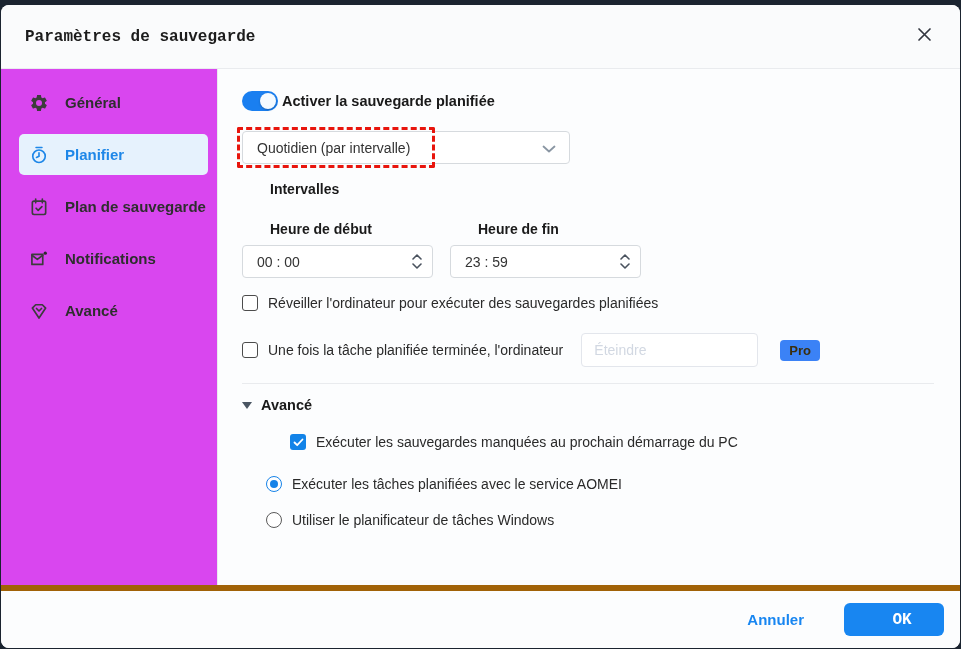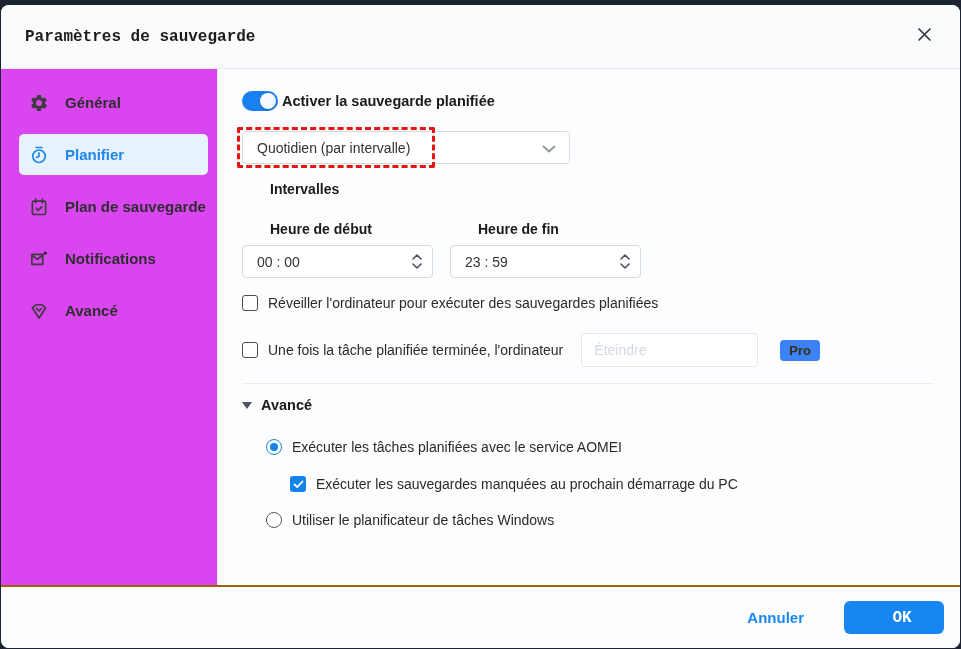--- a/index.html
+++ b/index.html
@@ -132,21 +132,21 @@
     border-left:5.5px solid transparent; border-right:5.5px solid transparent;
     border-top:7px solid #4a5562;
   }
   .adv-title { font-size:14.5px; font-weight:bold; color:#1a1a1a; }
   .radio-row1 { margin-top:26px; padding-left:24px; }
   .nested-check { margin-top:21px; padding-left:48px; }
   .radio-row2 { margin-top:20px; padding-left:24px; }
   
   .footer {
     height:63px; flex:0 0 63px;
-    border-top:2px solid #a16207;
+    border-top:6px solid #a16207;
     display:flex; align-items:center; justify-content:flex-end;
     gap:40px; padding-right:16px;
     background:#fcfdfe;
   }
   .cancel-btn {
     font-size:15px; font-weight:bold; color:#1886f1;
     background:none; border:none; cursor:pointer;
     font-family:"Liberation Sans","DejaVu Sans",sans-serif;
   }
   .ok-btn {
@@ -298,34 +298,34 @@
         <span class="pro-badge">Pro</span>
       </div>
 
       <div class="divider"></div>
 
       <div class="advanced-header">
         <span class="tri-down"></span>
         <span class="adv-title">Avancé</span>
       </div>
 
-      <div class="check-row radio-row1">
-        <span class="radio selected"></span>
-        <span>Exécuter les tâches planifiées avec le service AOMEI</span>
-      </div>
-
       <div class="check-row nested-check">
         <span class="checkbox checked">
           <svg width="11" height="9" viewBox="0 0 11 9" fill="none" stroke="#fff" stroke-width="1.8" stroke-linecap="round" stroke-linejoin="round">
               <polyline points="1.5,4.5 4.2,7.2 9.5,1.5"></polyline>
             </svg>
         </span>
         <span>Exécuter les sauvegardes manquées au prochain démarrage du PC</span>
       </div>
 
+      <div class="check-row radio-row1">
+        <span class="radio selected"></span>
+        <span>Exécuter les tâches planifiées avec le service AOMEI</span>
+      </div>
+
       <div class="check-row radio-row2">
         <span class="radio"></span>
         <span>Utiliser le planificateur de tâches Windows</span>
       </div>
 
     </div>
   </div>
 
   <div class="footer">
     <button class="cancel-btn">Annuler</button>

